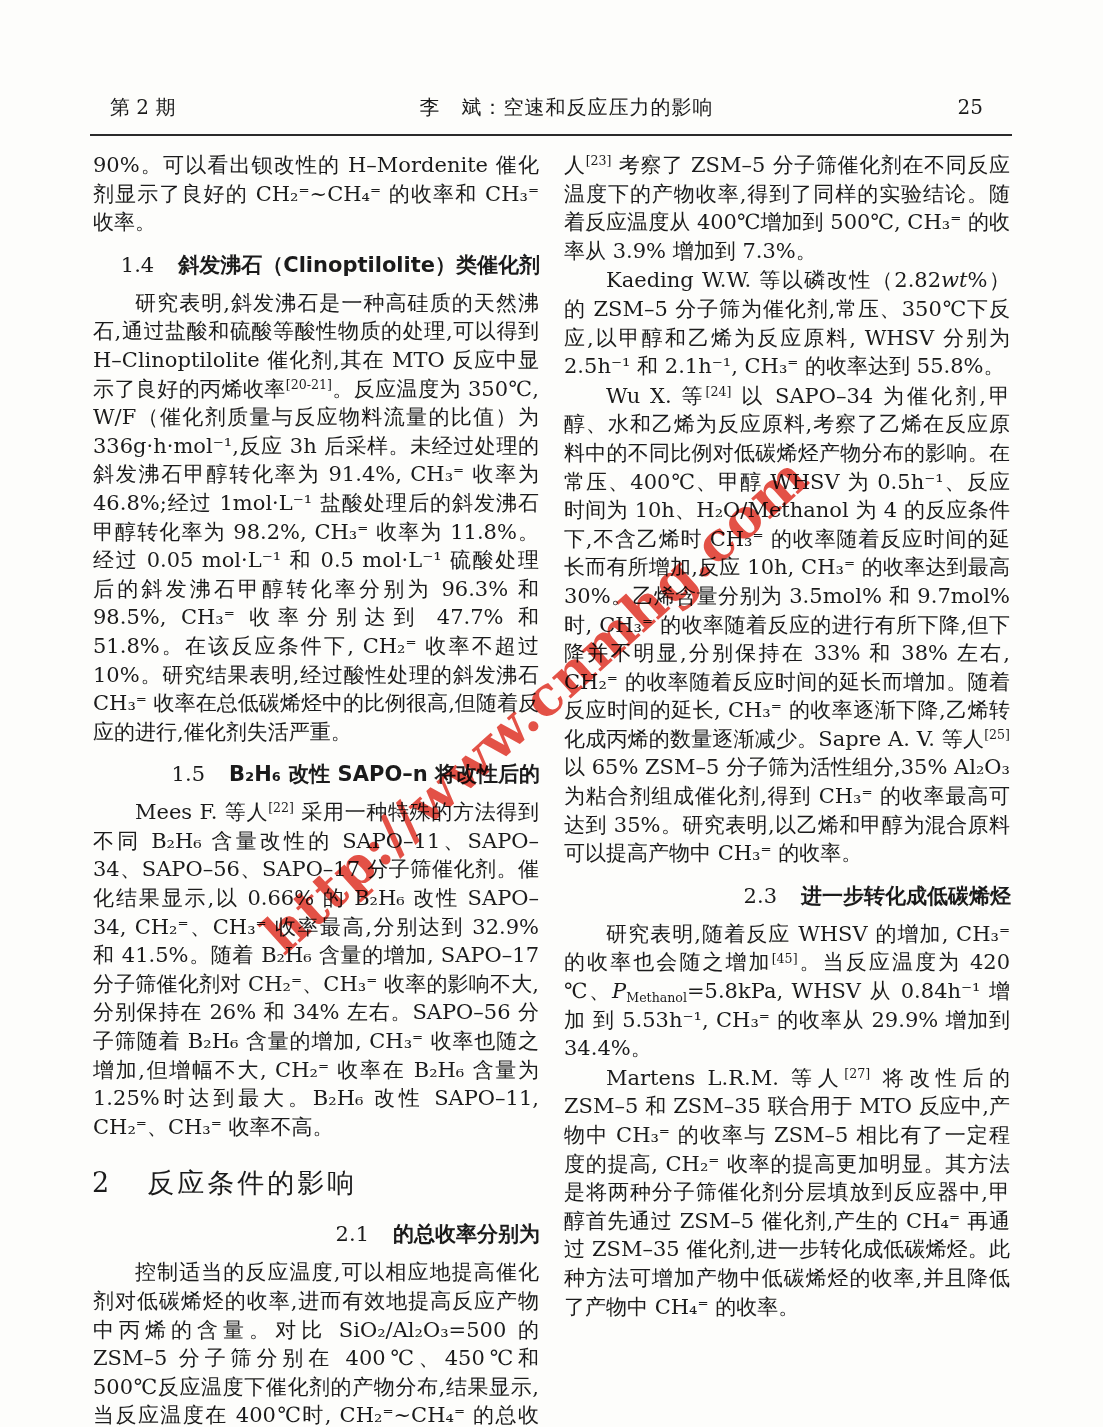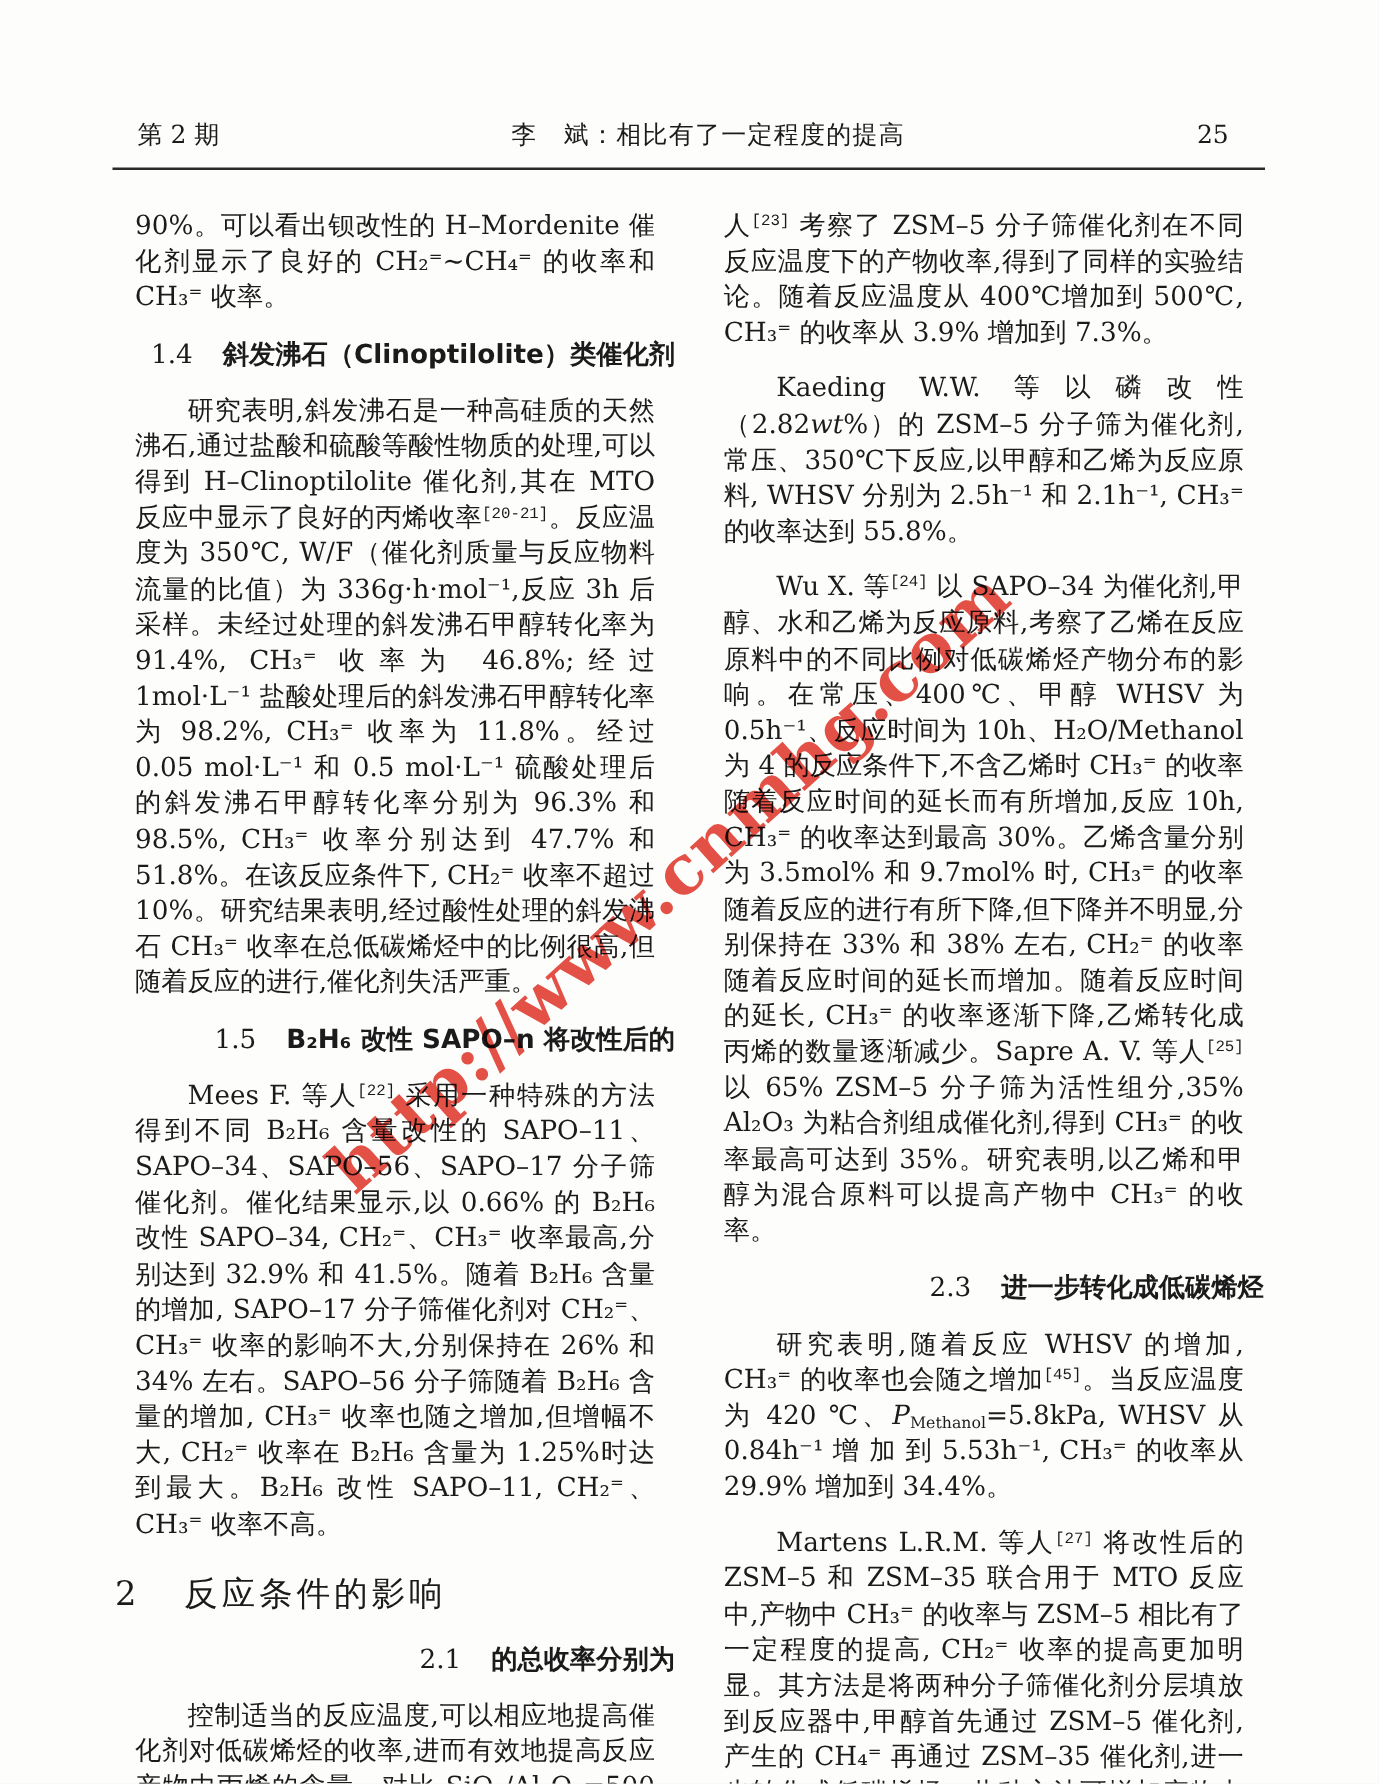--- a/index.html
+++ b/index.html
@@ -17,23 +17,23 @@
   .header .pageno{white-space:nowrap;}
   .header-rule{
     position:absolute;top:134px;left:90px;width:922px;height:0;
     border-top:2px solid #2b2b2b;
   }
   .columns{
     position:absolute;top:150px;left:92px;width:920px;
     display:flex;gap:23px;
   }
   .col{width:448px;font-size:21px;line-height:28.6px;text-align:justify;}
-  .para{margin:16px;}
+  .para{margin:1px;}
   .para.indent{text-indent:2em;}
-  sup{font-size:0.6em;position:relative;top:-0.55em;vertical-align:baseline;line-height:0;font-family:Liberation Mono, monospace;}
+  sup{font-size:0.6em;position:relative;top:-0.55em;vertical-align:baseline;line-height:0;}
   sub{font-size:0.6em;position:relative;top:0.28em;vertical-align:baseline;line-height:0;}
   i{font-style:italic;}
   .subhead{margin:13px 0 9px;line-height:30px;text-align:right;}
   .subhead .h-num{font-family:"DejaVu Serif","Liberation Serif",serif;margin-right:24px;}
   .subhead .h-title{
     font-family:"DejaVu Sans","Liberation Sans",sans-serif;font-weight:bold;font-size:21px;
   }
   .bighead{margin:24px 0 18px;line-height:36px;text-align:left;font-size:27px;}
   .bighead .h-num{margin-right:38px;}
   .bighead .h-title{letter-spacing:3px;}
@@ -45,21 +45,21 @@
     opacity:0.88;mix-blend-mode:multiply;z-index:5;
   }
 </style>
 </head>
 <body>
 
 <div class="page">
 
   <div class="header">
     <span class="issue">第 2 期</span>
-    <span class="running-title">李　斌：相比有了一定程度的提高</span>
+    <span class="running-title">李　斌：空速和反应压力的影响</span>
     <span class="pageno">25</span>
   </div>
   <div class="header-rule"></div>
 
   <div class="columns">
 
     <div class="col">
       <p class="para">90%。可以看出钡改性的 H–Mordenite 催化剂显示了良好的 CH₂⁼~CH₄⁼ 的收率和 CH₃⁼ 收率。</p>
 
       <p class="subhead">

